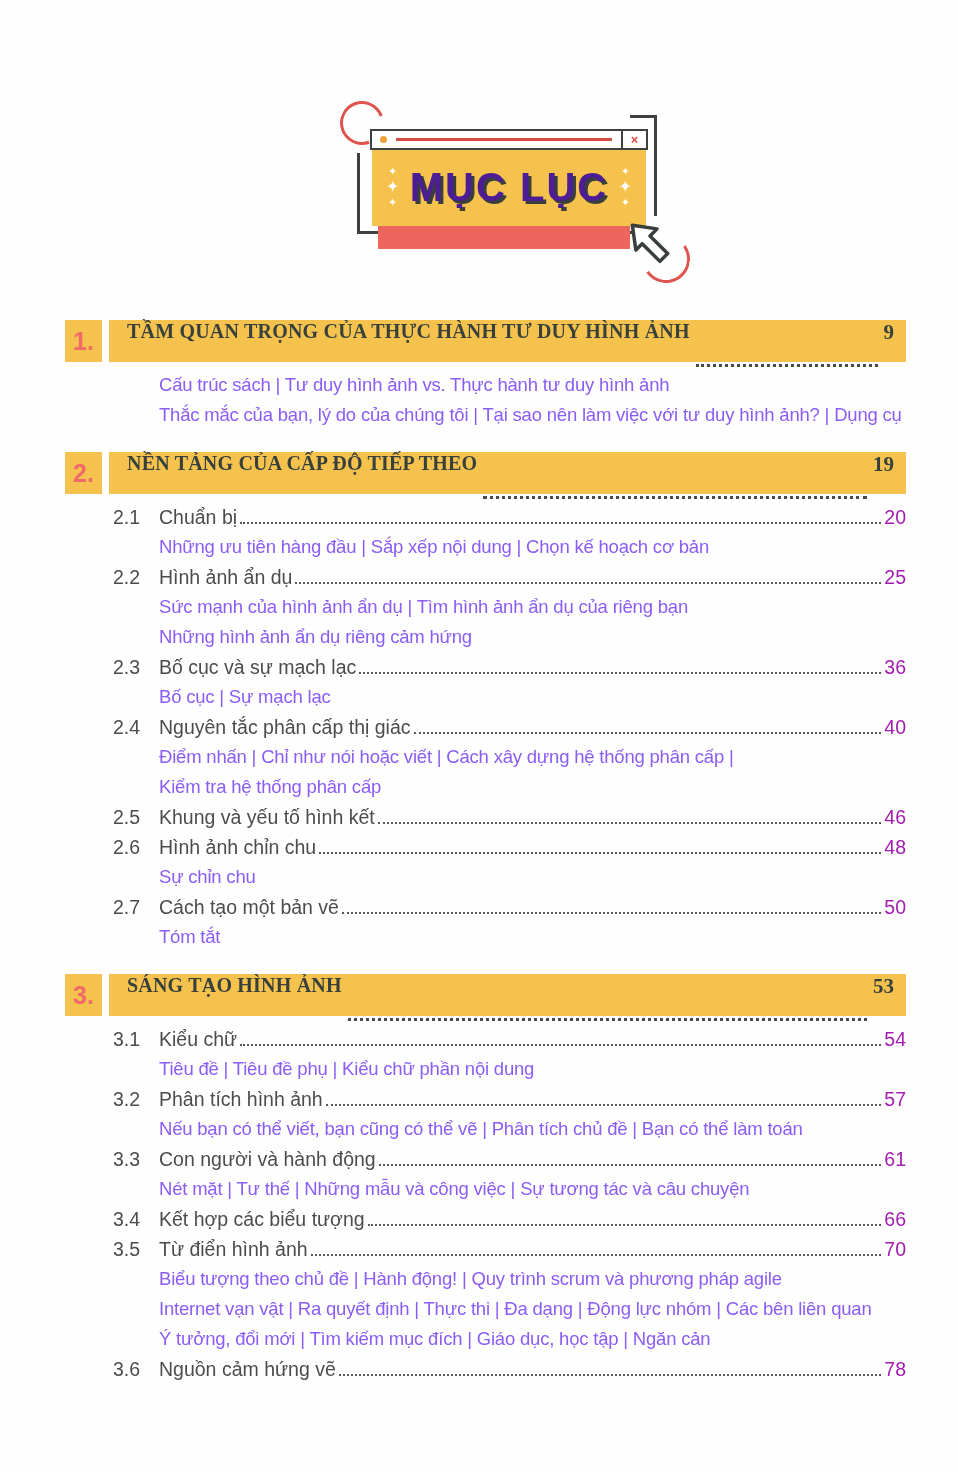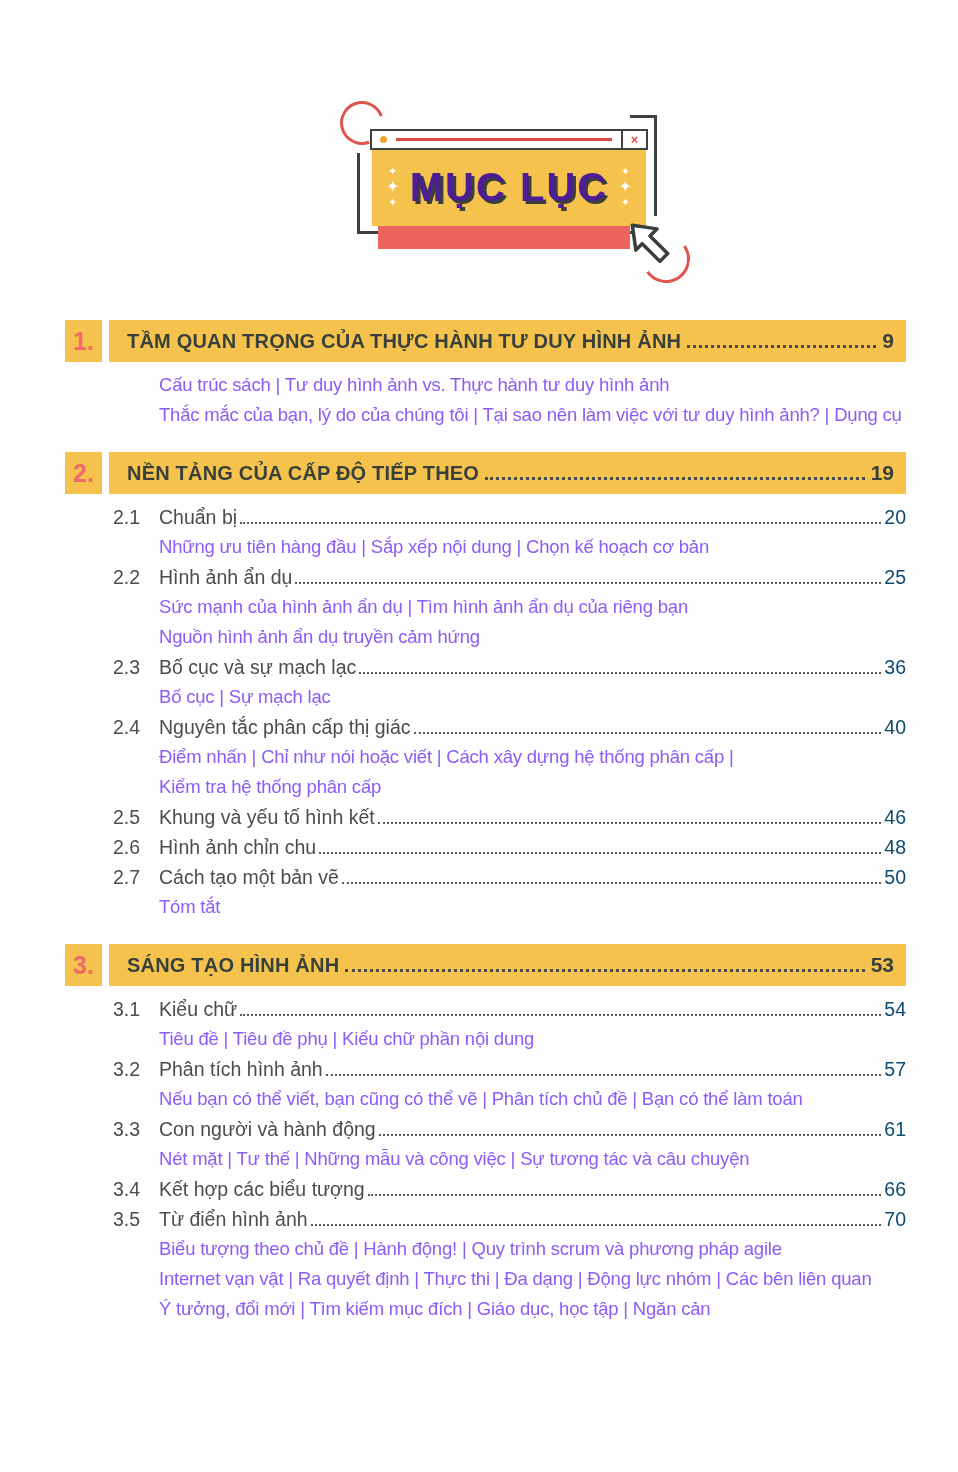--- a/index.html
+++ b/index.html
@@ -34,29 +34,29 @@
   .arc-br{position:absolute;left:312px;top:140px;width:42px;height:42px;
     border:3.5px solid #e0544e;border-radius:50%;border-top-color:transparent;
     border-left-color:transparent;transform:rotate(10deg);z-index:5;}
   .cursor{position:absolute;left:288px;top:116px;z-index:6;}
   
   .toc{position:absolute;left:65px;top:320px;width:841px;}
   .sec-block{margin-bottom:22px;}
   .sec{display:flex;height:42px;margin-bottom:8px;}
   .badge{width:37px;background:#f5c34d;color:#ef6a68;font-weight:bold;font-size:25px;
     display:flex;align-items:center;justify-content:center;margin-right:7px;flex:none;}
-  .bar{flex:1;background:#f5c34d;display:flex;align-items:center;padding:0 12px 0 18px;min-width:0;}
+  .bar{flex:1;background:#f5c34d;display:flex;padding:0 12px 0 18px;min-width:0;font-family:Liberation Serif, serif;}
   .st{font-weight:bold;font-size:20px;letter-spacing:0.2px;color:#38403c;white-space:nowrap;}
   .dots{flex:1;border-bottom:3px dotted #474c48;margin:0 6px;position:relative;top:5px;min-width:20px;}
   .spg{font-weight:bold;font-size:21px;color:#38403c;}
   .row{display:flex;align-items:center;height:30px;font-size:19.5px;color:#4c4c4c;}
   .row .num{width:46px;margin-left:48px;flex:none;}
   .row .t{white-space:nowrap;}
   .row .dots{border-bottom:2.5px dotted #585858;top:6px;margin:0 3px;}
-  .row .pg{color:#0c4a6e;}
+  .row .pg{color:#a21caf;}
   .row.desc{padding-left:94px;color:#8b5cf6;font-size:18.5px;letter-spacing:-0.2px;white-space:nowrap;}
 </style>
 </head>
 <body>
 
 <div class="logo">
   <div class="frame-left"></div>
   <div class="frame-right"></div>
   <div class="circle-tl"></div>
   <div class="redbar"></div>
@@ -117,21 +117,21 @@
       <span class="pg">20</span>
     </div>
     <div class="row desc">Những ưu tiên hàng đầu | Sắp xếp nội dung | Chọn kế hoạch cơ bản</div>
     <div class="row sub">
       <span class="num">2.2</span>
       <span class="t">Hình ảnh ẩn dụ</span>
       <span class="dots"></span>
       <span class="pg">25</span>
     </div>
     <div class="row desc">Sức mạnh của hình ảnh ẩn dụ | Tìm hình ảnh ẩn dụ của riêng bạn</div>
-    <div class="row desc">Nguồn hình ảnh ẩn dụ truyền cảm hứng</div>
+    <div class="row desc">Những hình ảnh ẩn dụ riêng cảm hứng</div>
     <div class="row sub">
       <span class="num">2.3</span>
       <span class="t">Bố cục và sự mạch lạc</span>
       <span class="dots"></span>
       <span class="pg">36</span>
     </div>
     <div class="row desc">Bố cục | Sự mạch lạc</div>
     <div class="row sub">
       <span class="num">2.4</span>
       <span class="t">Nguyên tắc phân cấp thị giác</span>
@@ -145,20 +145,21 @@
       <span class="t">Khung và yếu tố hình kết</span>
       <span class="dots"></span>
       <span class="pg">46</span>
     </div>
     <div class="row sub">
       <span class="num">2.6</span>
       <span class="t">Hình ảnh chỉn chu</span>
       <span class="dots"></span>
       <span class="pg">48</span>
     </div>
+    <div class="row desc">Sự chỉn chu</div>
     <div class="row sub">
       <span class="num">2.7</span>
       <span class="t">Cách tạo một bản vẽ</span>
       <span class="dots"></span>
       <span class="pg">50</span>
     </div>
     <div class="row desc">Tóm tắt</div>
   </div>
 
   <div class="sec-block">
@@ -199,15 +200,21 @@
     </div>
     <div class="row sub">
       <span class="num">3.5</span>
       <span class="t">Từ điển hình ảnh</span>
       <span class="dots"></span>
       <span class="pg">70</span>
     </div>
     <div class="row desc">Biểu tượng theo chủ đề | Hành động! | Quy trình scrum và phương pháp agile</div>
     <div class="row desc">Internet vạn vật | Ra quyết định | Thực thi | Đa dạng | Động lực nhóm | Các bên liên quan</div>
     <div class="row desc">Ý tưởng, đổi mới | Tìm kiếm mục đích | Giáo dục, học tập | Ngăn cản</div>
+    <div class="row sub">
+      <span class="num">3.6</span>
+      <span class="t">Nguồn cảm hứng vẽ</span>
+      <span class="dots"></span>
+      <span class="pg">78</span>
+    </div>
   </div>
 
 </div>
 
 </body></html>

